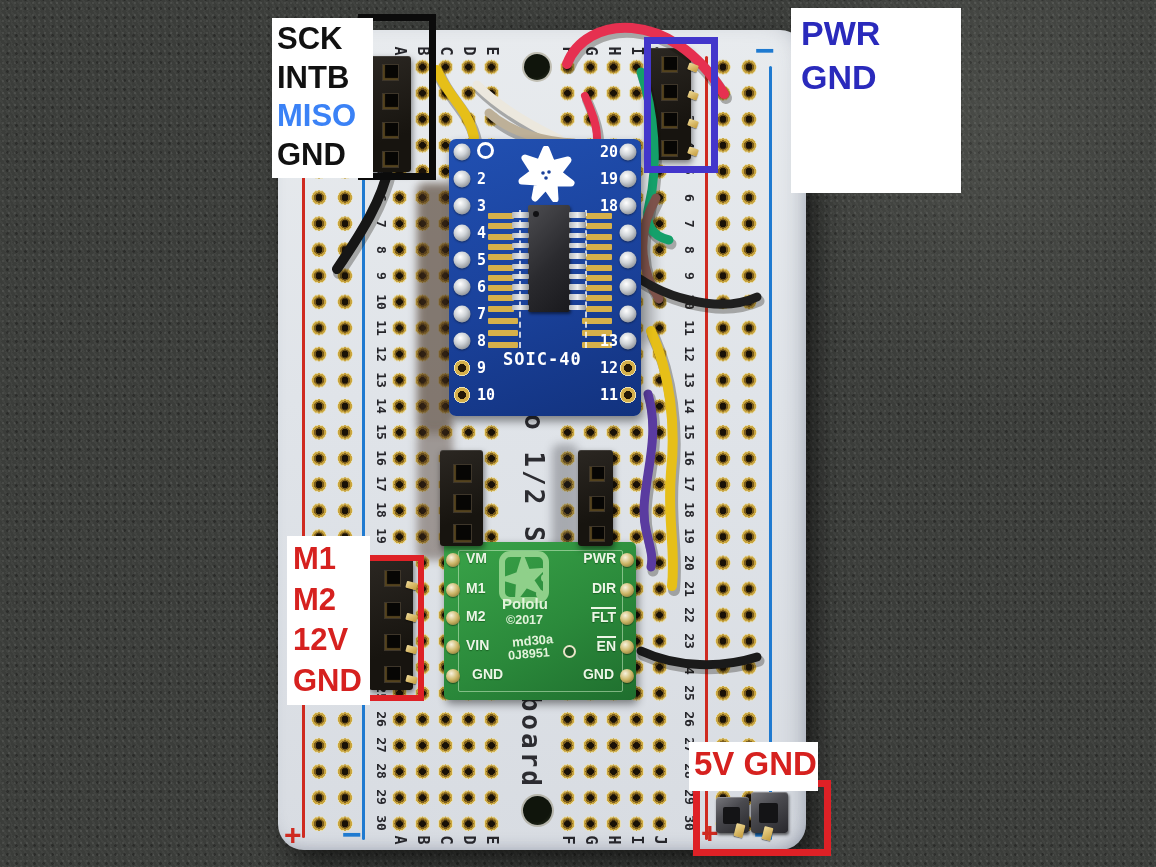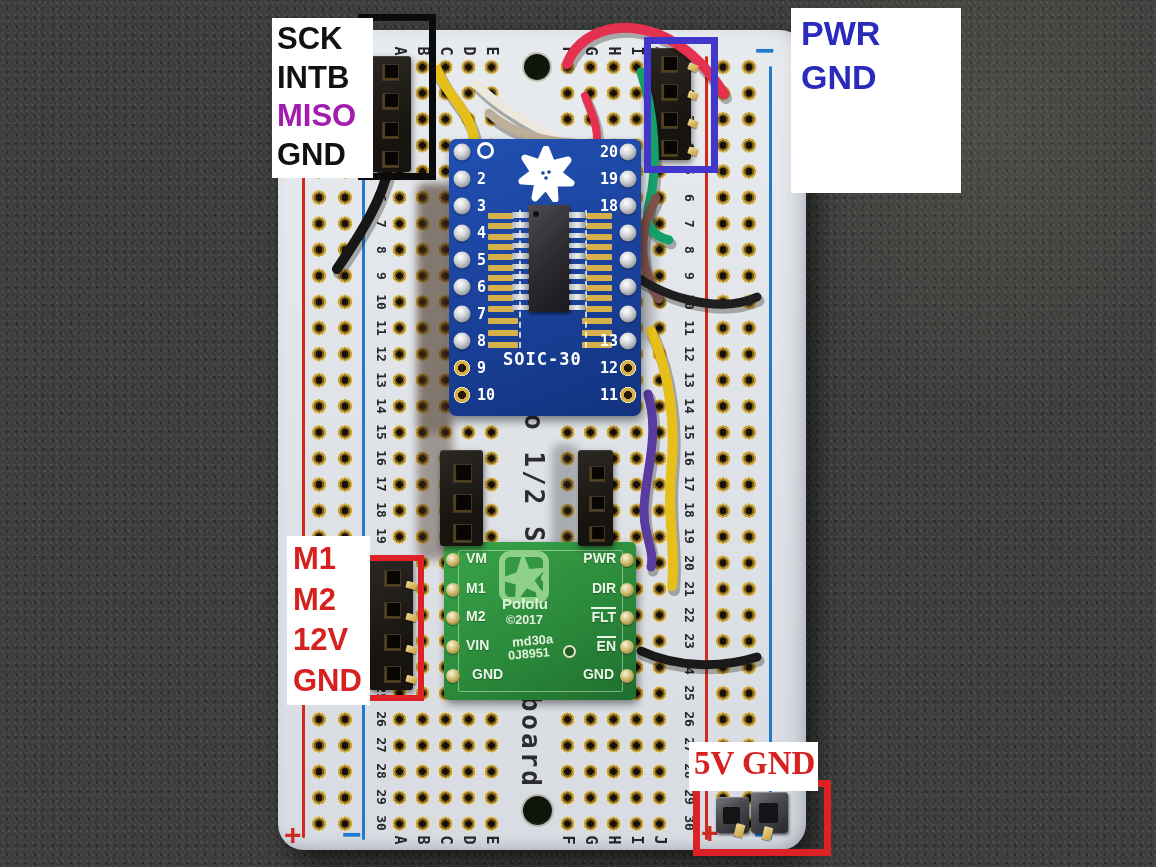--- a/index.html
+++ b/index.html
@@ -228,21 +228,21 @@
       <polygon points="29,3 35,18 51,14 41,27 54,37 37,37 38,53 29,40 18,52 21,36 5,35 17,26 8,12 23,17" fill="#ffffff" stroke="#ffffff" stroke-width="7" stroke-linejoin="round"></polygon>
       <circle cx="26" cy="27" r="1.8" fill="#1a419a"></circle>
         <circle cx="32" cy="26" r="1.8" fill="#1a419a"></circle>
         <circle cx="29" cy="32" r="1.8" fill="#1a419a"></circle>
     </svg>
   </div>
   <div class="abs" id="pin1-ring"></div>
   <div class="abs" id="chip">
     <div class="abs" id="chip-dimple"></div>
   </div>
-  <div class="abs" id="soic-title" style="left:503px;top:349px;">SOIC-30</div>
+  <div class="abs" id="soic-title" style="left:503px;top:349px;">SOIC-40</div>
 
   <div class="abs" id="pololu-board">
     <div class="abs" id="pololu-frame"></div>
     <svg style="position:absolute;left:52px;top:8px;" width="60" height="58" viewBox="0 0 60 58">
       <rect x="6" y="4" width="44" height="46" rx="8" fill="none" stroke="#8fd08a" stroke-width="6"></rect>
       <polygon points="27,8 32,21 46,20 36,30 44,42 30,36 21,48 22,33 8,29 22,24" fill="#8fd08a" stroke="#8fd08a" stroke-width="4" stroke-linejoin="round"></polygon>
       <circle cx="49" cy="28" r="4" fill="#8fd08a"></circle>
         <circle cx="44" cy="44" r="4" fill="#8fd08a"></circle>
     </svg>
     <div class="abs" id="pololu-hole"></div>
@@ -310,34 +310,34 @@
   <div class="abs tail" style="left:763px;top:827px;width:9px;height:13px;transform:rotate(14deg);"></div>
 
   <div class="abs annobox" id="box-spi" style="left: 358px; top: 14px; width: 64px; height: 152px; border: 7px solid rgb(11, 11, 11);"></div>
   <div class="abs annobox" id="box-mcp" style="left: 644px; top: 37px; width: 60px; height: 122px; border: 7px solid rgb(67, 54, 203);"></div>
   <div class="abs annobox" id="box-motor" style="left: 364px; top: 555px; width: 48px; height: 134px; border: 6px solid rgb(222, 33, 38);"></div>
   <div class="abs annobox" id="box-power" style="left: 693px; top: 780px; width: 124px; height: 62px; border: 7px solid rgb(222, 33, 38);"></div>
 
   <div class="abs labelbox" id="lbl-spi" style="left:272px;top:18px;width:96px;height:158px;padding:2px 0 0 5px;">
       <div class="lbl-line" style="font-size: 31px; line-height: 38.5px; color: rgb(17, 17, 17);">SCK</div>
       <div class="lbl-line" style="font-size: 31px; line-height: 38.5px; color: rgb(17, 17, 17);">INTB</div>
-      <div class="lbl-line" style="font-size: 31px; line-height: 38.5px; color: #a21caf;">MISO</div>
+      <div class="lbl-line" style="font-size: 31px; line-height: 38.5px; color: #3b82f6;">MISO</div>
       <div class="lbl-line" style="font-size: 31px; line-height: 38.5px; color: rgb(17, 17, 17);">GND</div>
     </div>
   <div class="abs labelbox" id="lbl-mcp" style="left:791px;top:8px;width:160px;height:182px;padding:3px 0 0 10px;">
       <div class="lbl-line" style="font-size: 34px; line-height: 44px; color: rgb(42, 42, 188);">PWR</div>
       <div class="lbl-line" style="font-size: 34px; line-height: 44px; color: rgb(42, 42, 188);">GND</div>
     </div>
   <div class="abs labelbox" id="lbl-motor" style="left:287px;top:536px;width:77px;height:166px;padding:3px 0 0 6px;overflow:visible;">
       <div class="lbl-line" style="font-size: 31px; line-height: 40.5px; color: rgb(214, 33, 31);">M1</div>
       <div class="lbl-line" style="font-size: 31px; line-height: 40.5px; color: rgb(214, 33, 31);">M2</div>
       <div class="lbl-line" style="font-size: 31px; line-height: 40.5px; color: rgb(214, 33, 31);">12V</div>
       <div class="lbl-line" style="font-size: 31px; line-height: 40.5px; color: rgb(214, 33, 31);">GND</div>
     </div>
-  <div class="abs labelbox" id="lbl-power" style="left:689px;top:742px;width:124px;height:46px;padding:3px 0 0 5px;font-family:Liberation Serif, serif;">
+  <div class="abs labelbox" id="lbl-power" style="left:689px;top:742px;width:124px;height:46px;padding:3px 0 0 5px;">
     <div class="lbl-line" style="font-size: 33px; color: rgb(214, 33, 31);">5V GND</div>
   </div>
 <div class="abs soic-hole solder" style="left: 462px; top: 152px; z-index: 6;"></div>
     <div class="abs soic-hole solder" style="left: 628px; top: 152px; z-index: 6;"></div>
     <div class="abs soic-hole solder" style="left: 462px; top: 179px; z-index: 6;"></div>
     <div class="abs soic-hole solder" style="left: 628px; top: 179px; z-index: 6;"></div>
     <div class="abs soic-hole solder" style="left: 462px; top: 206px; z-index: 6;"></div>
     <div class="abs soic-hole solder" style="left: 628px; top: 206px; z-index: 6;"></div>
     <div class="abs soic-hole solder" style="left: 462px; top: 233px; z-index: 6;"></div>
     <div class="abs soic-hole solder" style="left: 628px; top: 233px; z-index: 6;"></div>

